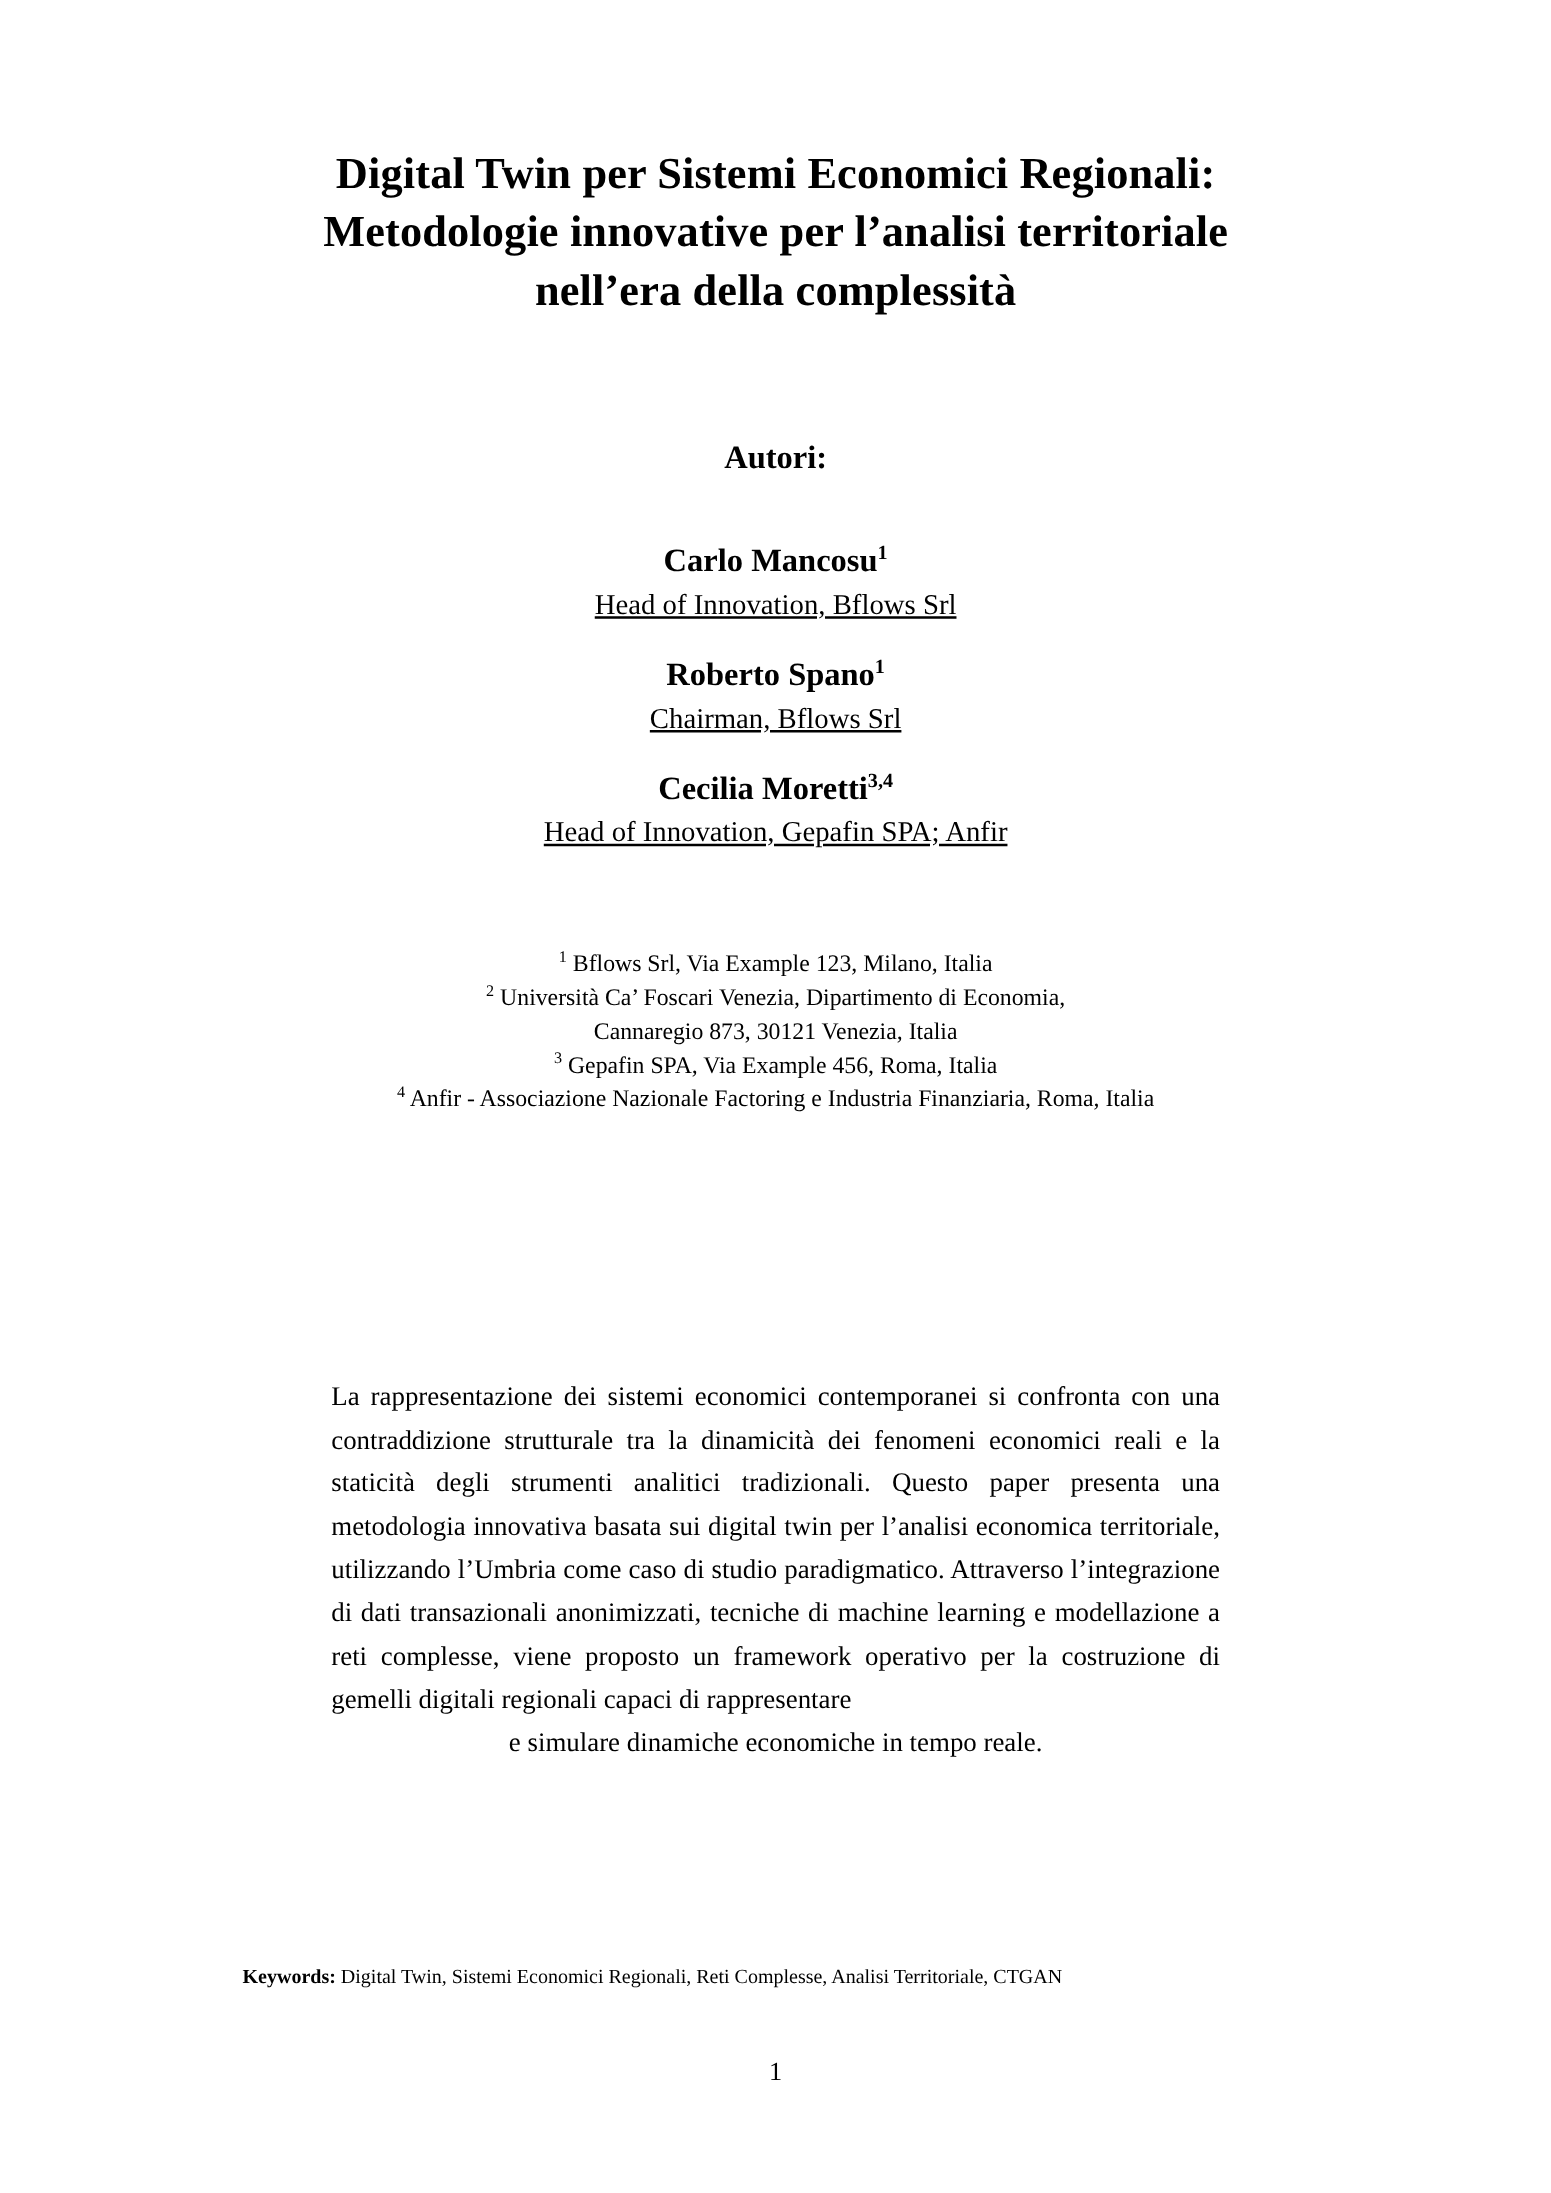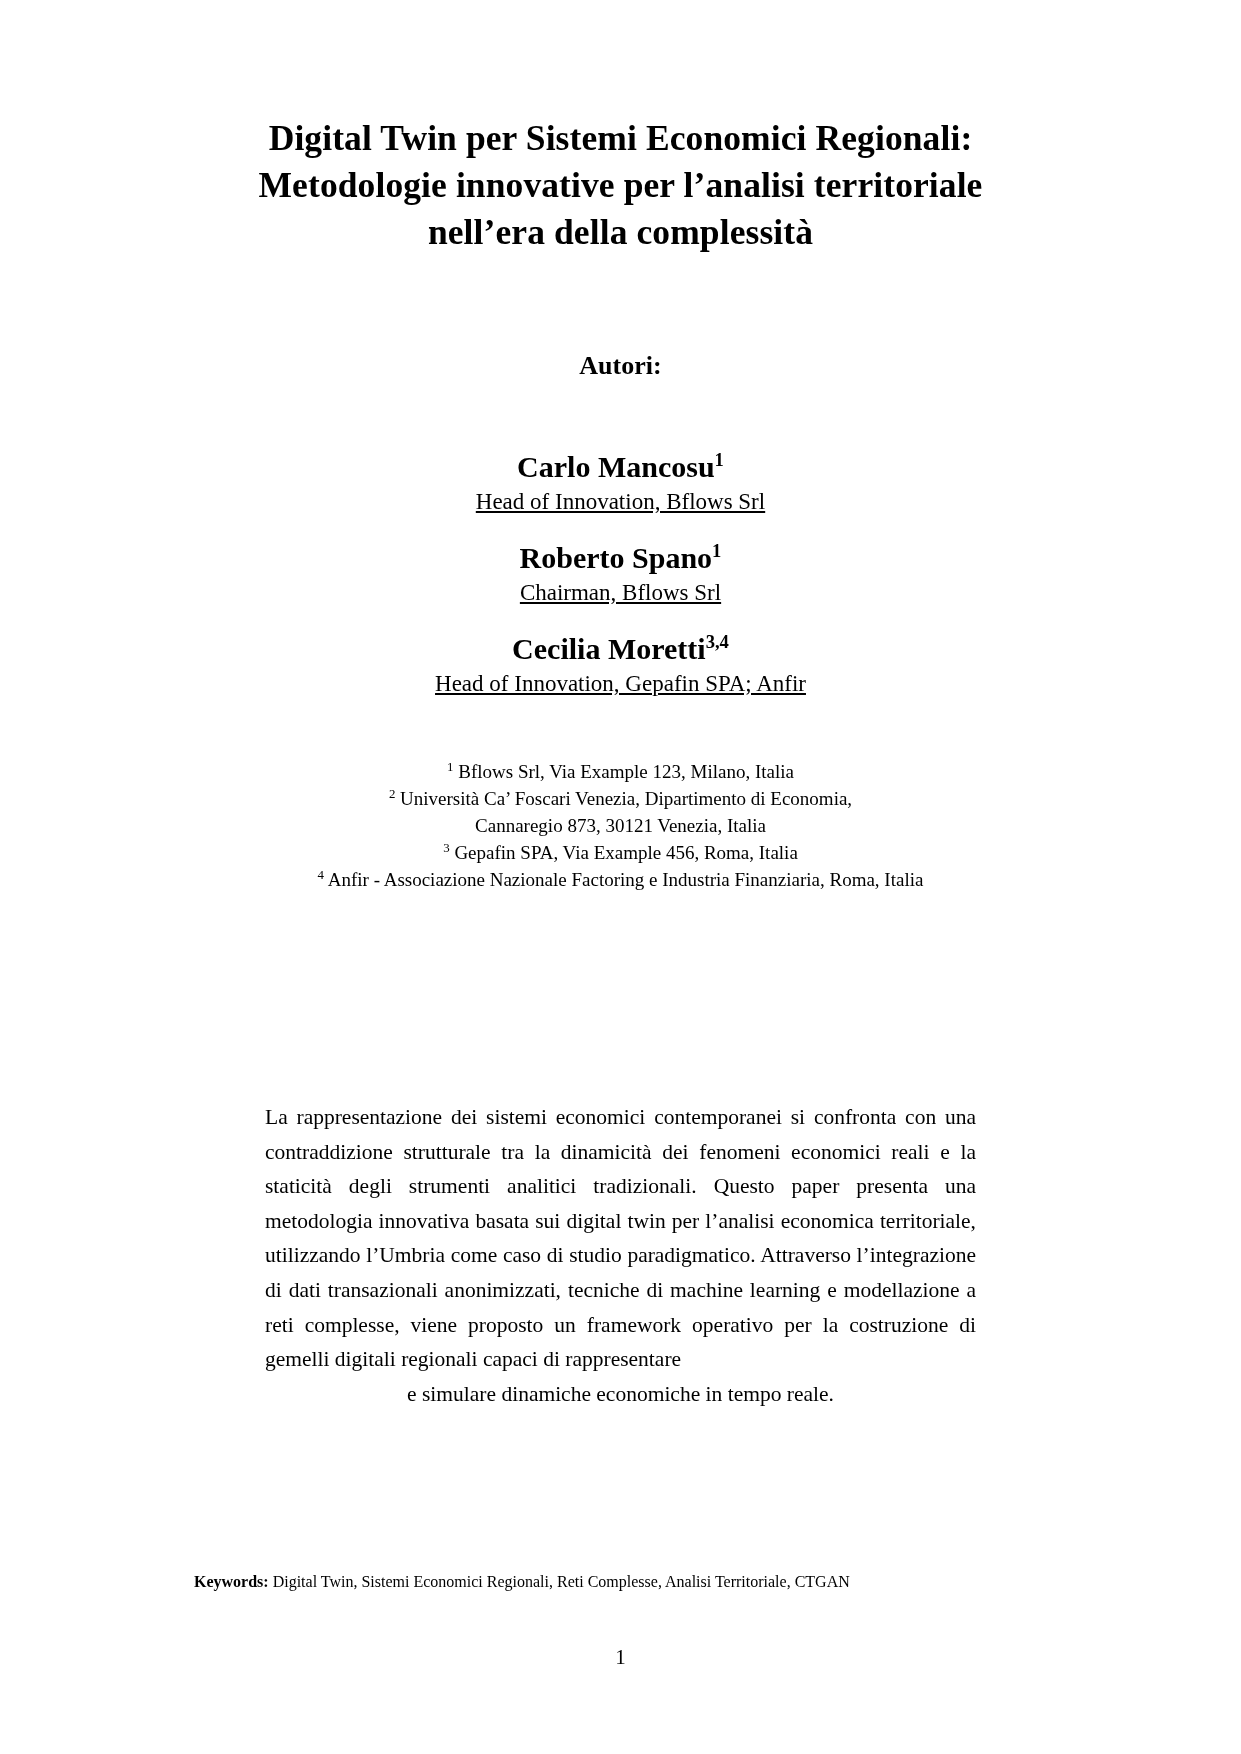--- a/index.html
+++ b/index.html
@@ -45,29 +45,29 @@
   .authors-block {
     position: absolute;
     top: 350px;
     left: 120px;
     width: 1001px;
     text-align: center;
   }
   .authors-heading {
     font-size: 26px;
     font-weight: bold;
-    margin: 0 0 70px 0;
+    margin: 0 0 52px 0;
     line-height: 32px;
   }
   .author-entry {
     margin: 0 0 26px 0;
   }
   .author-entry:last-child { margin-bottom: 0; }
   .author-name {
-    font-size: 30px;
+    font-size: 26px;
     font-weight: bold;
     line-height: 30px;
     margin: 0;
     font-family: Liberation Serif, serif;
   }
   .author-name sup {
     font-size: 0.62em;
     font-weight: bold;
     vertical-align: super;
     line-height: 0;

